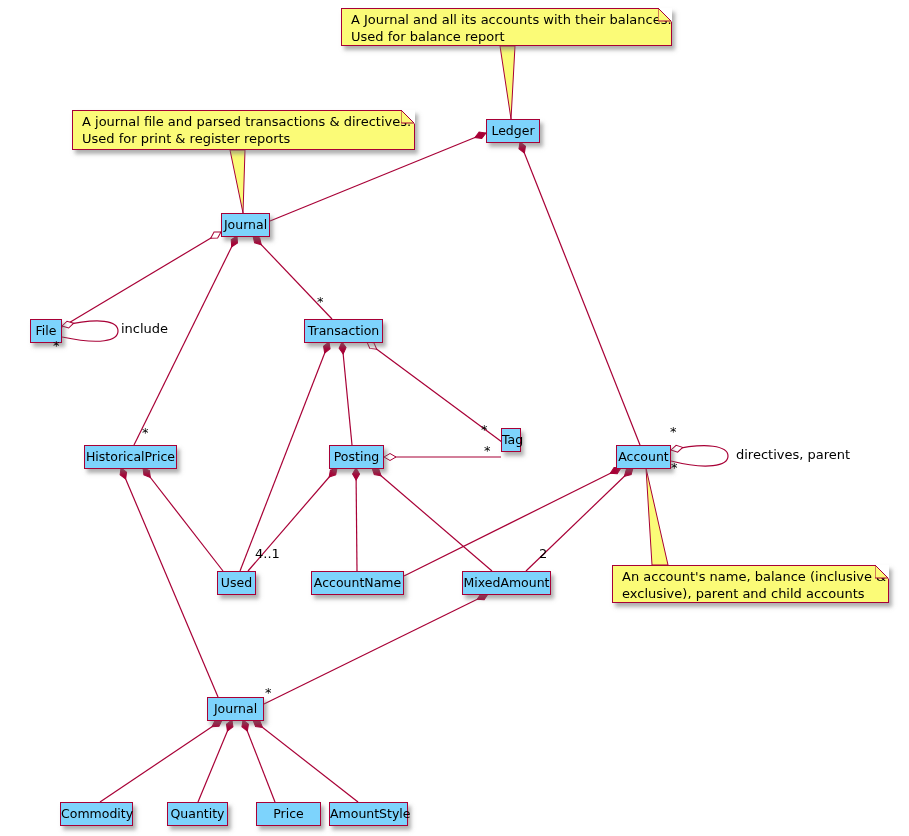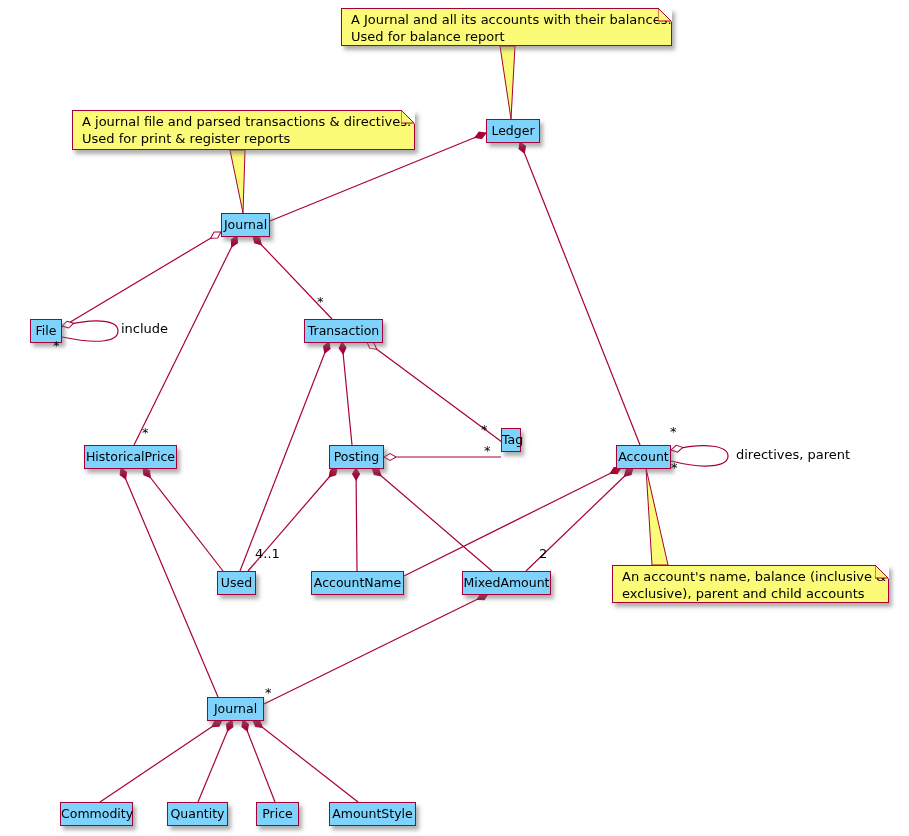--- a/index.html
+++ b/index.html
@@ -77,22 +77,22 @@
   <div class="uml-class" style="left:84px;top:445px;width:93px">HistoricalPrice</div>
   <div class="uml-class" style="left:329px;top:445px;width:55px">Posting</div>
   <div class="uml-class" style="left:501px;top:428px;width:20px">Tag</div>
   <div class="uml-class" style="left:616px;top:445px;width:55px">Account</div>
   <div class="uml-class" style="left:217px;top:571px;width:39px">Used</div>
   <div class="uml-class" style="left:311px;top:571px;width:93px">AccountName</div>
   <div class="uml-class" style="left:462px;top:571px;width:89px">MixedAmount</div>
   <div class="uml-class" style="left:207px;top:697px;width:57px">Journal</div>
   <div class="uml-class" style="left:60px;top:802px;width:73px">Commodity</div>
   <div class="uml-class" style="left:167px;top:802px;width:61px">Quantity</div>
-  <div class="uml-class" style="left:256px;top:802px;width:43px">Price</div>
-  <div class="uml-class" style="left:329px;top:802px;width:87px">AmountStyle</div>
+  <div class="uml-class" style="left:256px;top:802px;width:65px">Price</div>
+  <div class="uml-class" style="left:329px;top:802px;width:79px">AmountStyle</div>
 
   <div class="note" style="left:341px;top:8px;width:331px;height:38px">
     <svg class="fold" width="14" height="14" viewBox="0 0 14 14">
       <polygon points="0,0 14,0 14,14" fill="#ffffff"></polygon>
       <polygon points="0,0 13,13 0,13" fill="#FBFB77" stroke="#A80036" stroke-width="1"></polygon>
     </svg>
     <span>A Journal and all its accounts with their balances.</span>
     <span>Used for balance report</span>
   </div>
 

